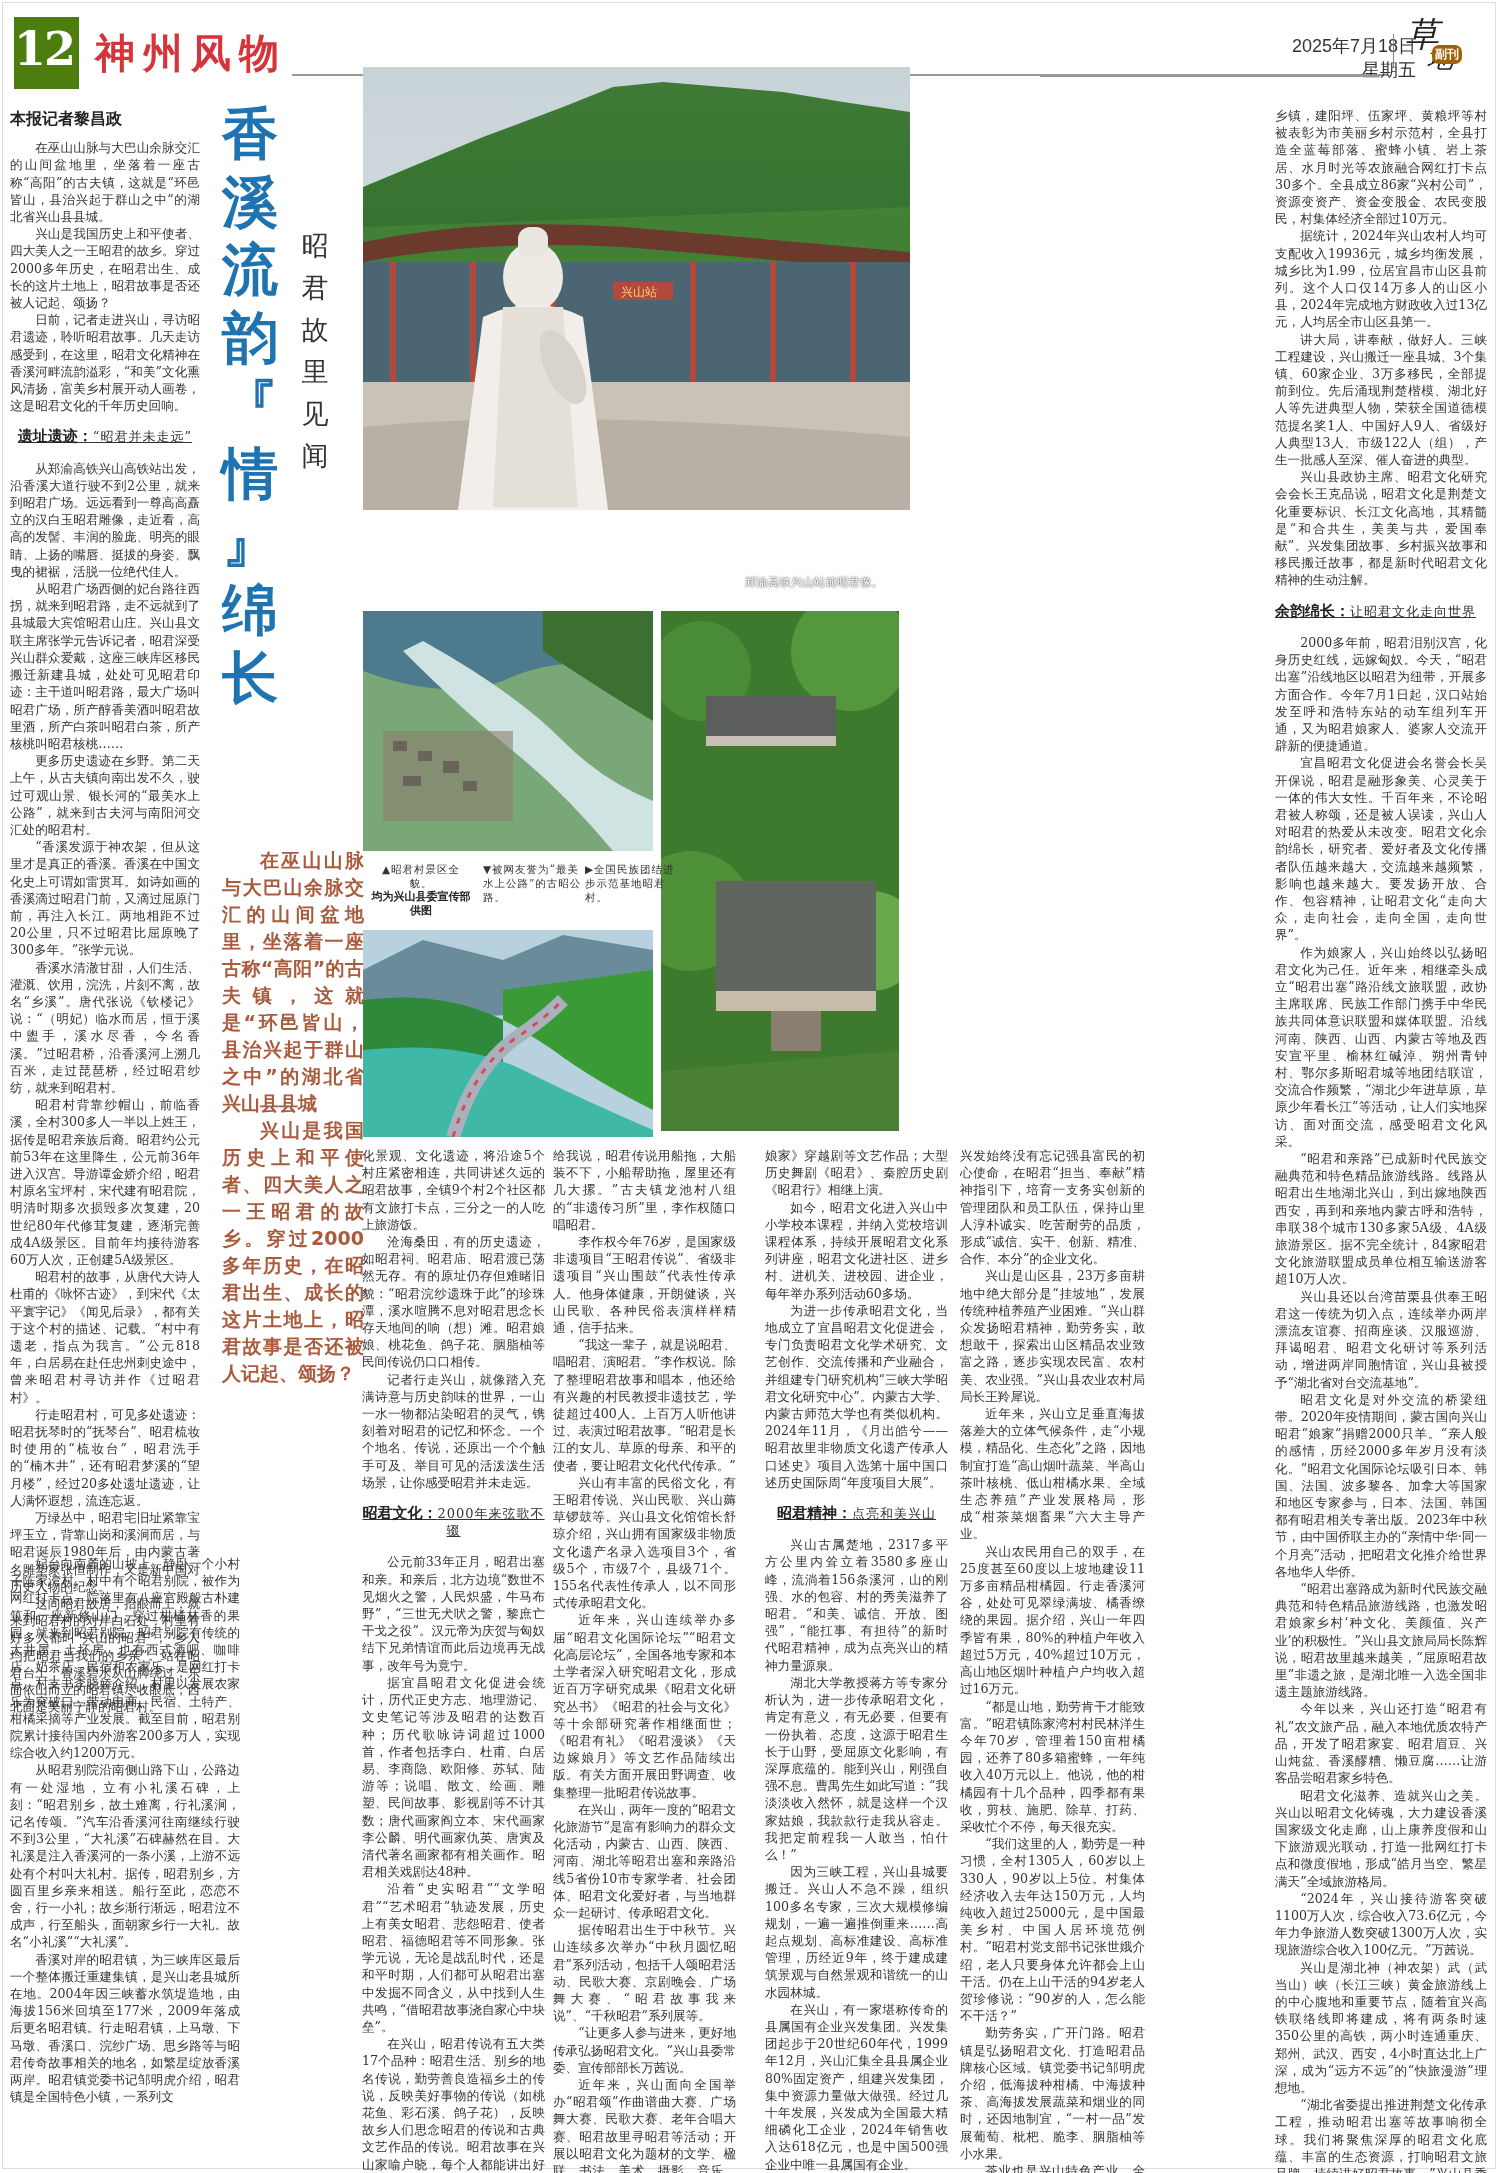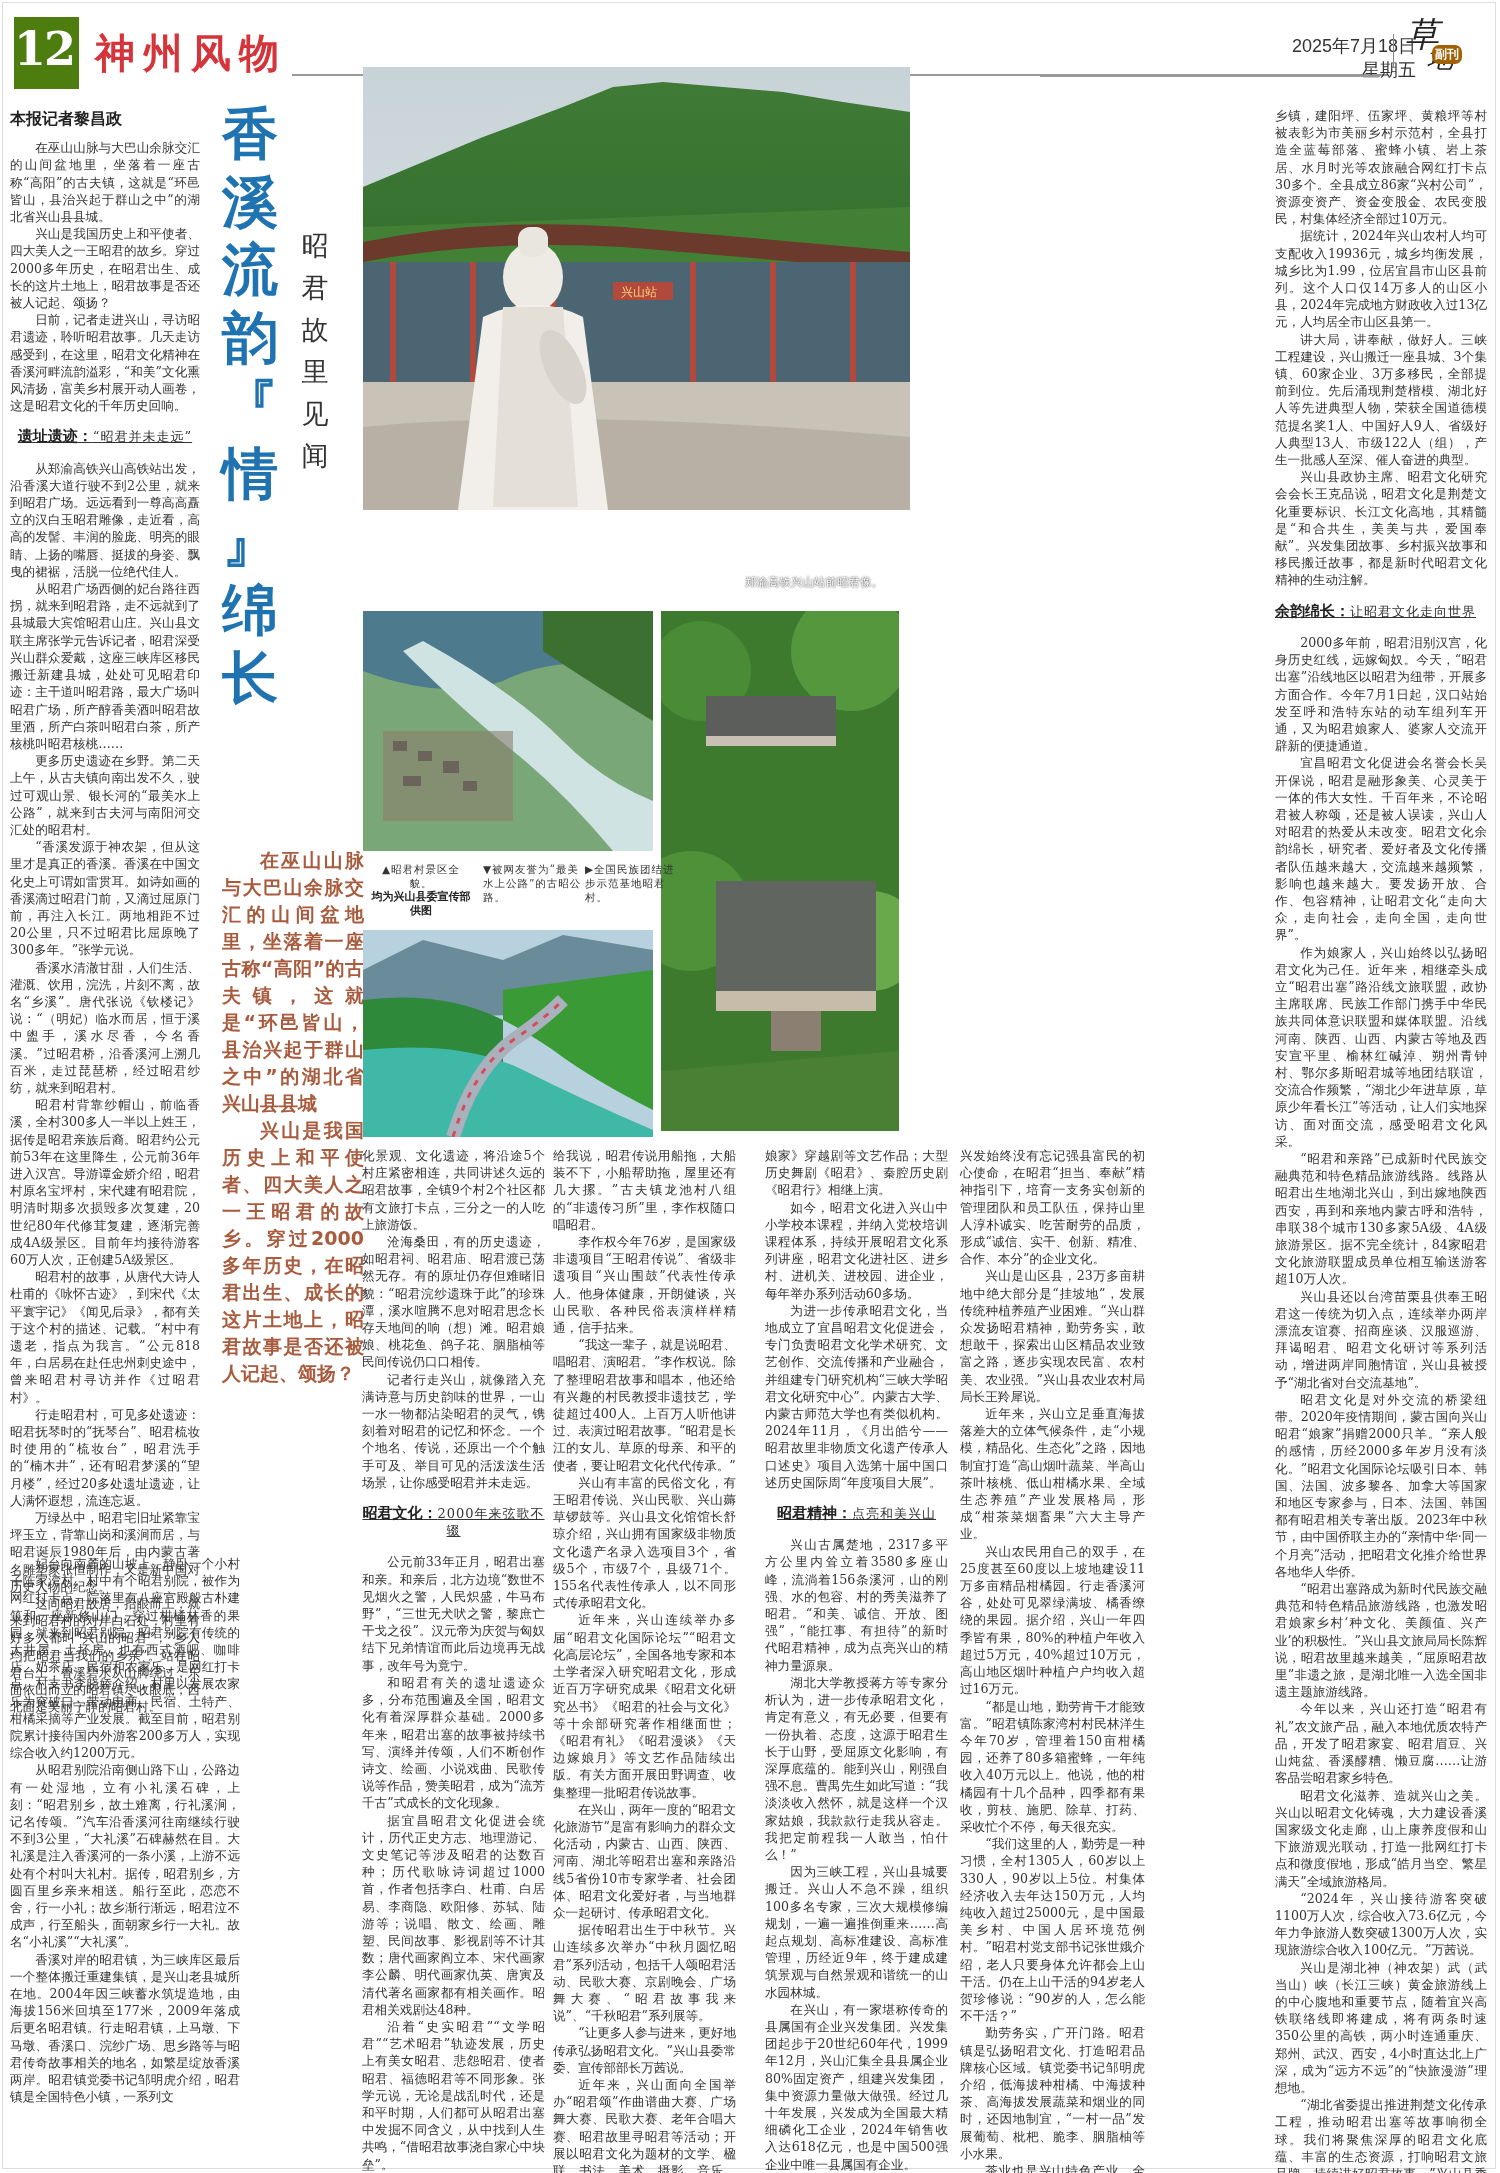--- a/index.html
+++ b/index.html
@@ -210,21 +210,20 @@
 
 <div class="abs col" style="left:253px;top:1140px;width:105px;"></div>
 <div class="abs col" style="left:248px;top:1147px;width:110px;"></div>
 
 <div class="abs col" style="left:362px;top:1147px;width:183px;">
   <p class="noind">化景观、文化遗迹，将沿途5个村庄紧密相连，共同讲述久远的昭君故事，全镇9个村2个社区都有文旅打卡点，三分之一的人吃上旅游饭。</p>
   <p>沧海桑田，有的历史遗迹，如昭君祠、昭君庙、昭君渡已荡然无存。有的原址仍存但难睹旧貌：“昭君浣纱遗珠于此”的珍珠潭，溪水喧腾不息对昭君思念长存天地间的响（想）滩。昭君娘娘、桃花鱼、鸽子花、胭脂柚等民间传说仍口口相传。</p>
   <p>记者行走兴山，就像踏入充满诗意与历史韵味的世界，一山一水一物都沾染昭君的灵气，镌刻着对昭君的记忆和怀念。一个个地名、传说，还原出一个个触手可及、举目可见的活泼泼生活场景，让你感受昭君并未走远。</p>
   <p class="subhead"><span class="k">昭君文化：</span><span class="v">2000年来弦歌不辍</span></p>
   <p>公元前33年正月，昭君出塞和亲。和亲后，北方边境“数世不见烟火之警，人民炽盛，牛马布野”，“三世无犬吠之警，黎庶亡干戈之役”。汉元帝为庆贺与匈奴结下兄弟情谊而此后边境再无战事，改年号为竟宁。</p>
-  <p>和昭君有关的遗址遗迹众多，分布范围遍及全国，昭君文化有着深厚群众基础。2000多年来，昭君出塞的故事被持续书写、演绎并传颂，人们不断创作诗文、绘画、小说戏曲、民歌传说等作品，赞美昭君，成为“流芳千古”式成长的文化现象。</p>
   <p>据宜昌昭君文化促进会统计，历代正史方志、地理游记、文史笔记等涉及昭君的达数百种；历代歌咏诗词超过1000首，作者包括李白、杜甫、白居易、李商隐、欧阳修、苏轼、陆游等；说唱、散文、绘画、雕塑、民间故事、影视剧等不计其数；唐代画家阎立本、宋代画家李公麟、明代画家仇英、唐寅及清代著名画家都有相关画作。昭君相关戏剧达48种。</p>
   <p>沿着“史实昭君”“文学昭君”“艺术昭君”轨迹发展，历史上有美女昭君、悲怨昭君、使者昭君、福德昭君等不同形象。张学元说，无论是战乱时代，还是和平时期，人们都可从昭君出塞中发掘不同含义，从中找到人生共鸣，“借昭君故事浇自家心中块垒”。</p>
   <p>在兴山，昭君传说有五大类17个品种：昭君生活、别乡的地名传说，勤劳善良造福乡土的传说，反映美好事物的传说（如桃花鱼、彩石溪、鸽子花），反映故乡人们思念昭君的传说和古典文艺作品的传说。昭君故事在兴山家喻户晓，每个人都能讲出好几个昭君故事。</p>
 
 </div>
 
 <div class="abs col" style="left:553px;top:1147px;width:183px;">
   <p class="noind">给我说，昭君传说用船拖，大船装不下，小船帮助拖，屋里还有几大摞。”古夫镇龙池村八组的“非遗传习所”里，李作权随口唱昭君。</p>
   <p>李作权今年76岁，是国家级非遗项目“王昭君传说”、省级非遗项目“兴山围鼓”代表性传承人。他身体健康，开朗健谈，兴山民歌、各种民俗表演样样精通，信手拈来。</p>
   <p>“我这一辈子，就是说昭君、唱昭君、演昭君。”李作权说。除了整理昭君故事和唱本，他还给有兴趣的村民教授非遗技艺，学徒超过400人。上百万人听他讲过、表演过昭君故事。“昭君是长江的女儿、草原的母亲、和平的使者，要让昭君文化代代传承。”</p>

